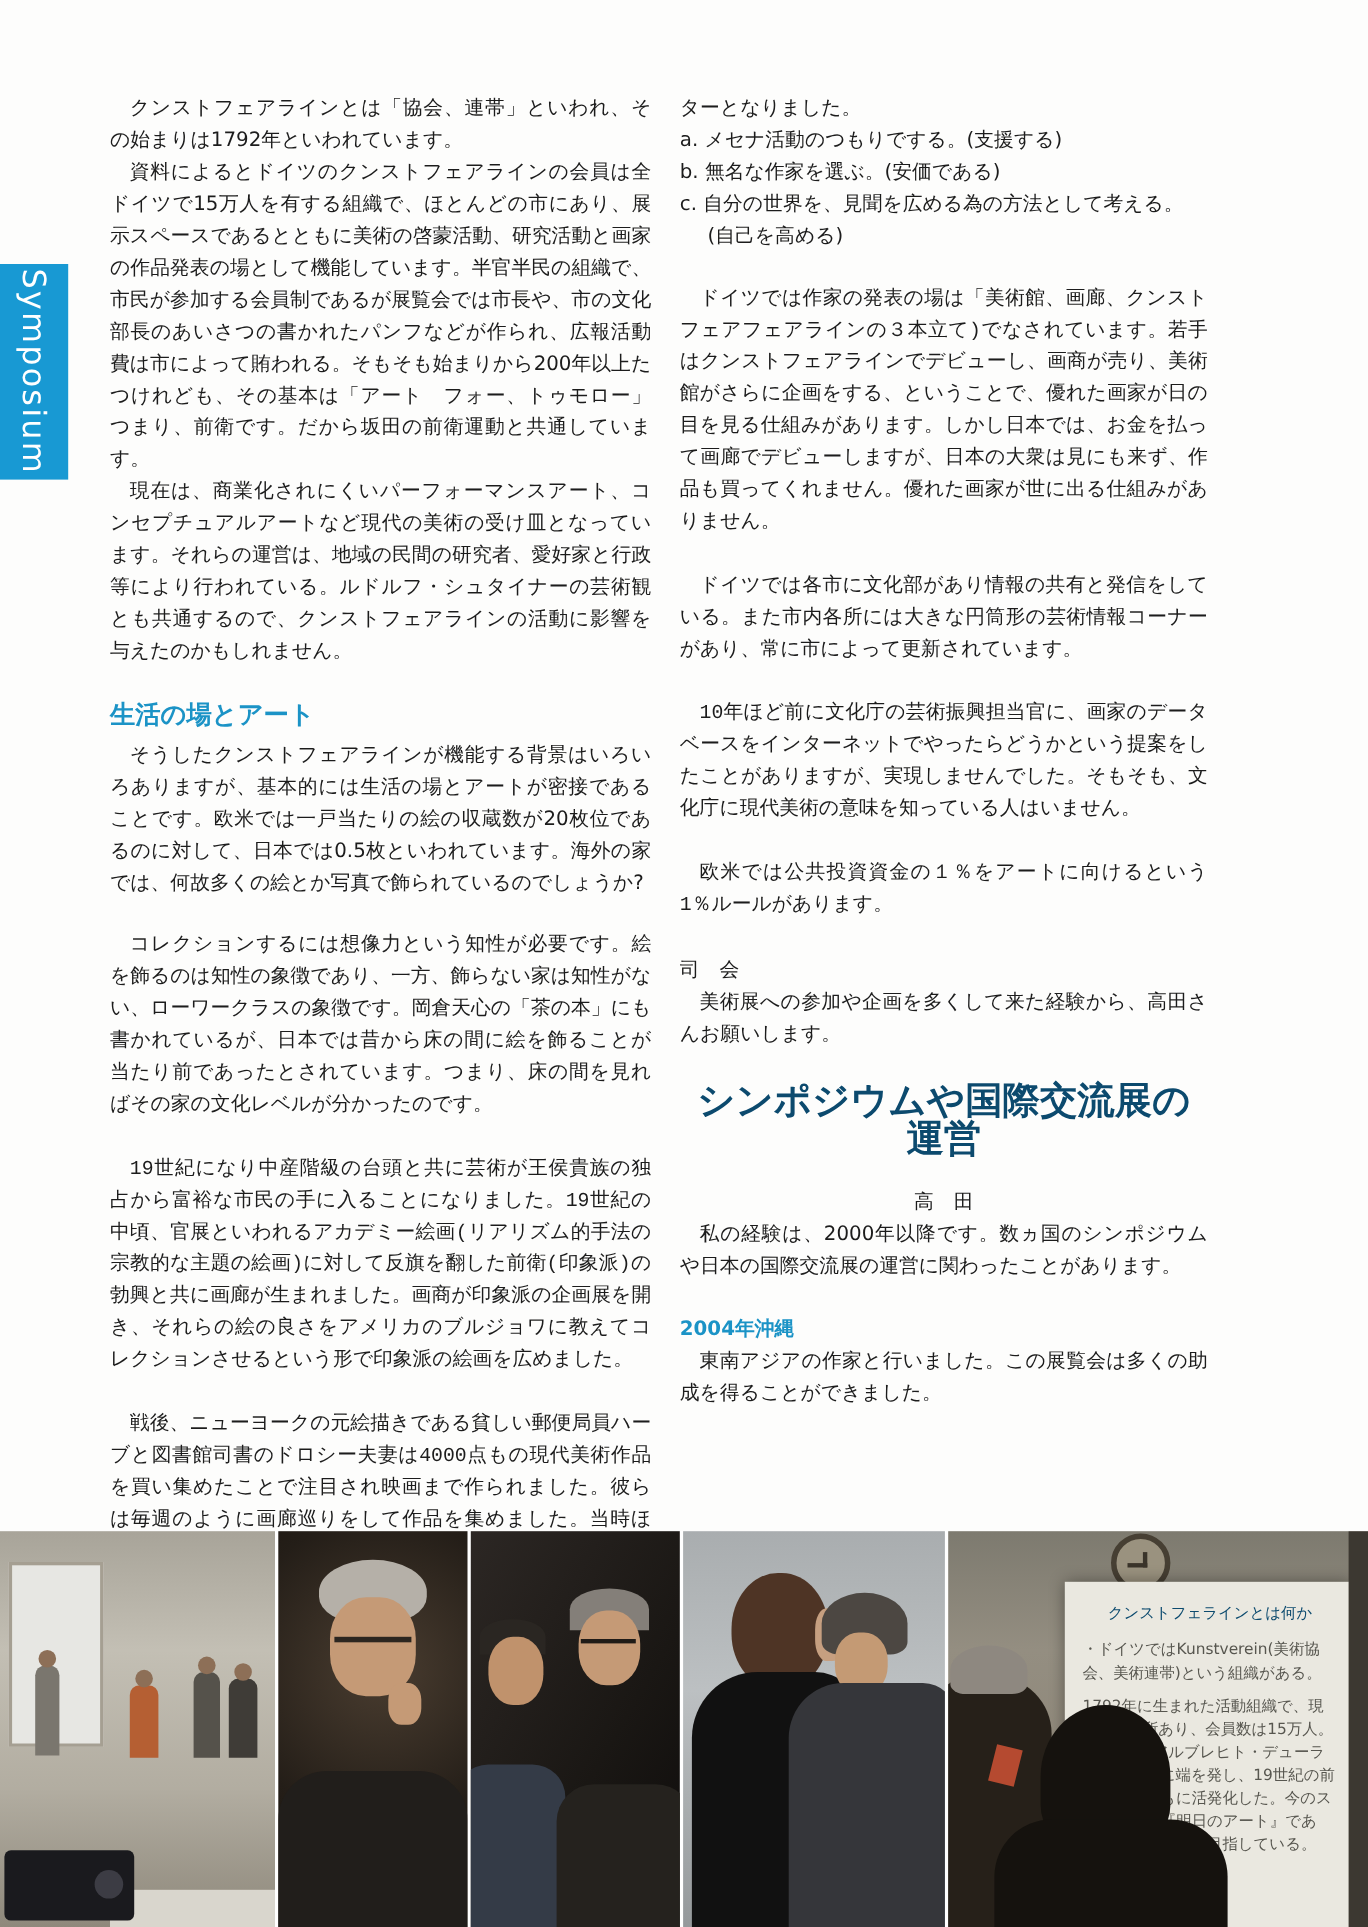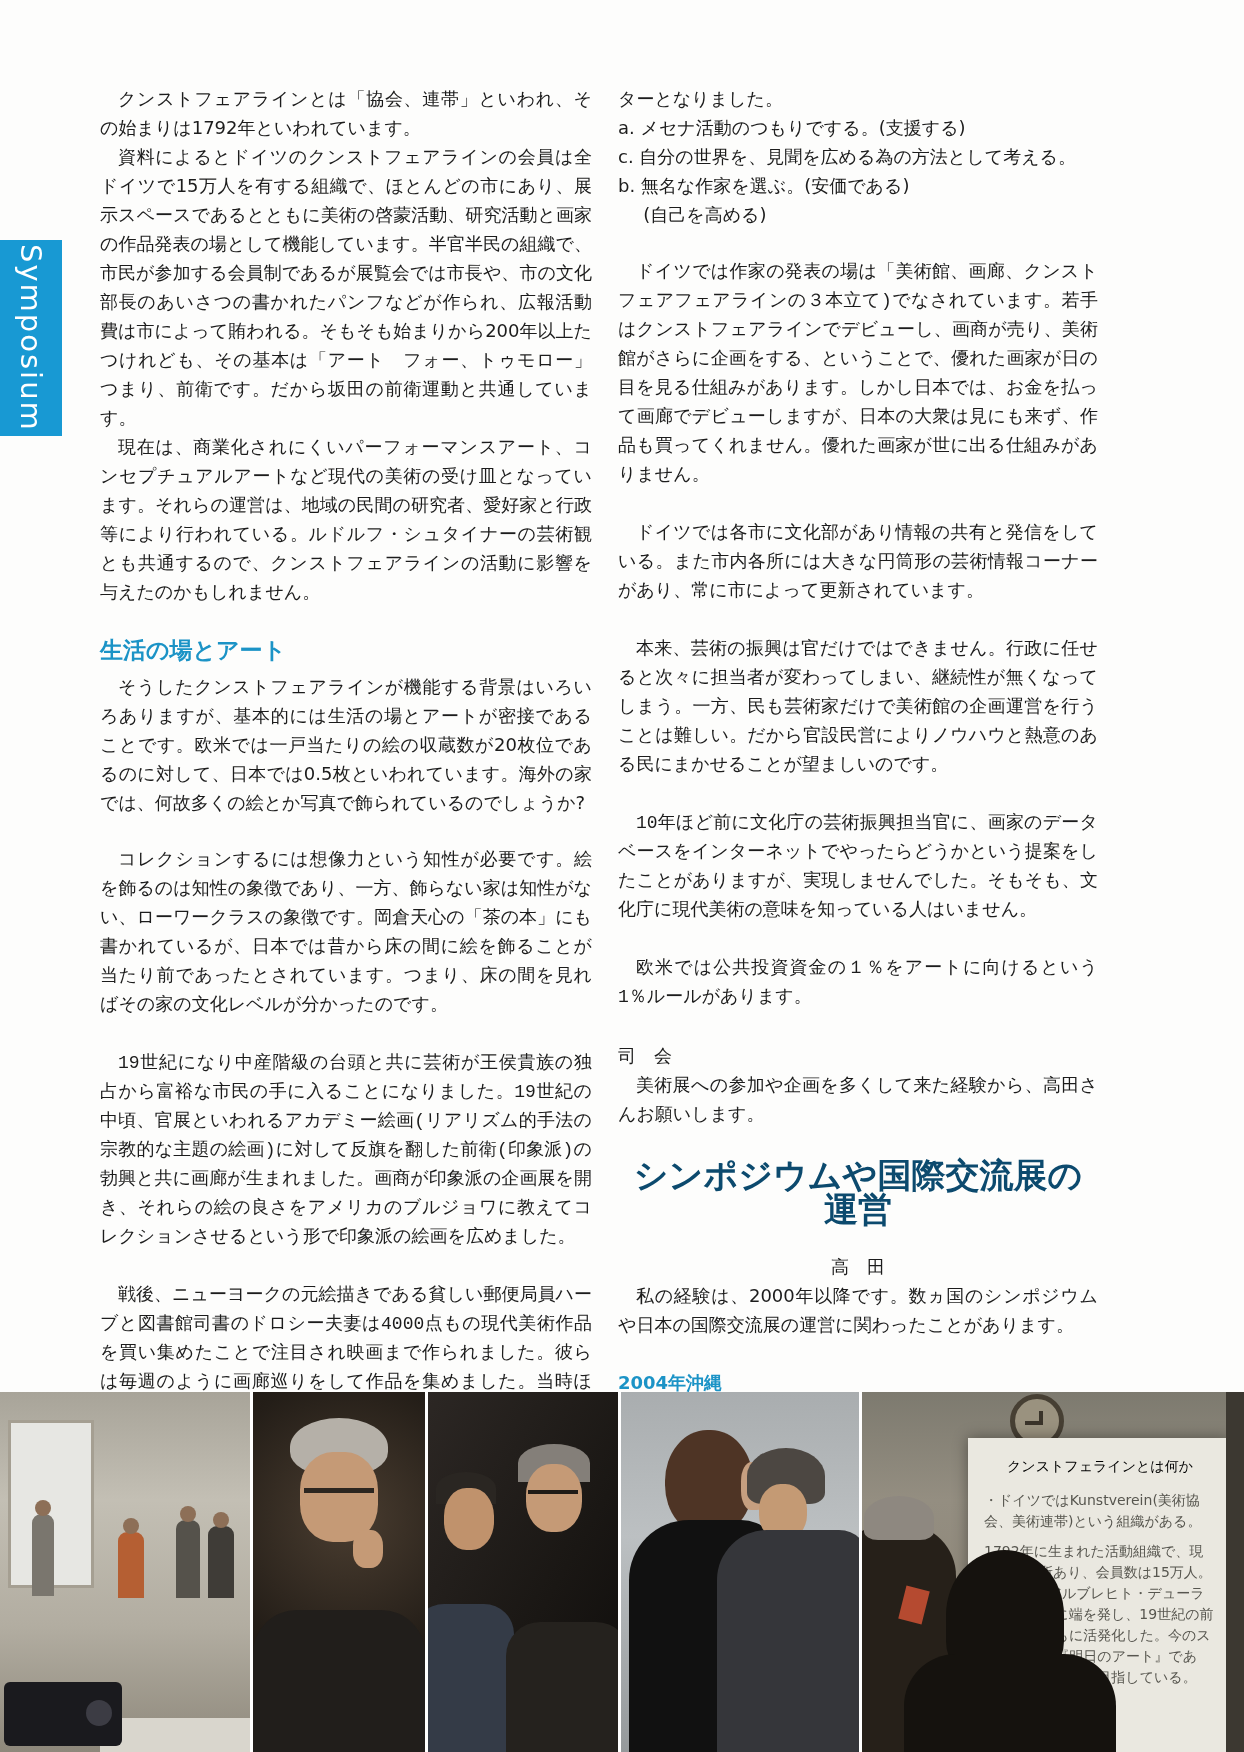--- a/index.html
+++ b/index.html
@@ -112,21 +112,21 @@
   
   .clock { left: 148px; top: 2px; width: 54px; height: 54px; border-radius: 50%;
            background: #9a927f; border: 5px solid #463f33; }
   .clock .hand-h { position:absolute; left: 24px; top: 12px; width: 4px; height: 14px; background:#3a342a; }
   .clock .hand-m { position:absolute; left: 10px; top: 22px; width: 18px; height: 4px; background:#3a342a; }
   .slide {
     left: 106px; top: 46px; width: 262px; height: 314px;
     background: #eae8e0; box-shadow: 0 0 14px rgba(0,0,0,.4);
     padding: 16px 14px 10px 16px;
   }
-  .slide-title { text-align: center; color: #000000; font-size: 14px; margin: 4px 0 14px 0; }
+  .slide-title { text-align: center; color: #0c4a6e; font-size: 14px; margin: 4px 0 14px 0; }
   .slide-b { font-size: 14px; color: #57564f; line-height: 1.5; margin: 0 0 9px 0; text-align: left; }
   .sil-body-l { left: -26px; top: 132px; width: 120px; height: 240px; background: #262019; border-radius: 52px 52px 0 0; }
   .sil-hair-l { left: 2px; top: 104px; width: 70px; height: 44px; background: #8e8880; border-radius: 50% 50% 20% 20%; }
   .red-collar { left: 40px; top: 196px; width: 24px; height: 34px; background: #b54a30; transform: rotate(14deg); }
   .sil-head-c { left: 84px; top: 158px; width: 118px; height: 130px; background: #15120e; border-radius: 50% 50% 30% 30%; }
   .sil-shldr-c { left: 42px; top: 262px; width: 212px; height: 110px; background: #15120e; border-radius: 52px 52px 0 0; }
   .dark-band { right: 0; top: 0; width: 18px; height: 100%; background: #3c3831; }
 </style>
 </head>
 <body>
@@ -142,26 +142,25 @@
   <h2 class="sec-head later">生活の場とアート</h2>
   <p class="ind">そうしたクンストフェアラインが機能する背景はいろいろありますが、基本的には生活の場とアートが密接であることです。欧米では一戸当たりの絵の収蔵数が20枚位であるのに対して、日本では0.5枚といわれています。海外の家では、何故多くの絵とか写真で飾られているのでしょうか?</p>
   <p class="ind gap">コレクションするには想像力という知性が必要です。絵を飾るのは知性の象徴であり、一方、飾らない家は知性がない、ローワークラスの象徴です。岡倉天心の「茶の本」にも書かれているが、日本では昔から床の間に絵を飾ることが当たり前であったとされています。つまり、床の間を見ればその家の文化レベルが分かったのです。</p>
   <p class="ind gap">19世紀になり中産階級の台頭と共に芸術が王侯貴族の独占から富裕な市民の手に入ることになりました。19世紀の中頃、官展といわれるアカデミー絵画(リアリズム的手法の宗教的な主題の絵画)に対して反旗を翻した前衛(印象派)の勃興と共に画廊が生まれました。画商が印象派の企画展を開き、それらの絵の良さをアメリカのブルジョワに教えてコレクションさせるという形で印象派の絵画を広めました。</p>
   <p class="ind gap">戦後、ニューヨークの元絵描きである貧しい郵便局員ハーブと図書館司書のドロシー夫妻は4000点もの現代美術作品を買い集めたことで注目され映画まで作られました。彼らは毎週のように画廊巡りをして作品を集めました。当時ほとんど無名の画家の作品でしたが、彼らが年老いた頃は有名になったりして高くなったものもあります。彼らは作品をコレクションすることで画家たちと仲良くなり、いつの間にか有名なコレク</p>
 </div>
 
 <div class="col col-right">
   <p>ターとなりました。</p>
   <p class="li">a. メセナ活動のつもりでする。(支援する)</p>
+  <p class="li">b. 無名な作家を選ぶ。(安価である)</p>
   <p class="li">c. 自分の世界を、見聞を広める為の方法として考える。</p>
-  <p class="li">b. 無名な作家を選ぶ。(安価である)</p>
   <p class="li li-cont">(自己を高める)</p>
   <p class="ind gap">ドイツでは作家の発表の場は「美術館、画廊、クンストフェアフェアラインの３本立て)でなされています。若手はクンストフェアラインでデビューし、画商が売り、美術館がさらに企画をする、ということで、優れた画家が日の目を見る仕組みがあります。しかし日本では、お金を払って画廊でデビューしますが、日本の大衆は見にも来ず、作品も買ってくれません。優れた画家が世に出る仕組みがありません。</p>
   <p class="ind gap">ドイツでは各市に文化部があり情報の共有と発信をしている。また市内各所には大きな円筒形の芸術情報コーナーがあり、常に市によって更新されています。</p>
-  <p class="ind gap">本来、芸術の振興は官だけではできません。行政に任せると次々に担当者が変わってしまい、継続性が無くなってしまう。一方、民も芸術家だけで美術館の企画運営を行うことは難しい。だから官設民営によりノウハウと熱意のある民にまかせることが望ましいのです。</p>
   <p class="ind gap">10年ほど前に文化庁の芸術振興担当官に、画家のデータベースをインターネットでやったらどうかという提案をしたことがありますが、実現しませんでした。そもそも、文化庁に現代美術の意味を知っている人はいません。</p>
   <p class="ind gap">欧米では公共投資資金の１％をアートに向けるという1％ルールがあります。</p>
   <p class="speaker">司　会</p>
   <p class="ind">美術展への参加や企画を多くして来た経験から、高田さんお願いします。</p>
   <h2 class="big-head">シンポジウムや国際交流展の運営</h2>
   <p style="text-align:center;">高　田</p>
   <p class="ind">私の経験は、2000年以降です。数ヵ国のシンポジウムや日本の国際交流展の運営に関わったことがあります。</p>
   <h3 class="sub-head">2004年沖縄</h3>
   <p class="ind">東南アジアの作家と行いました。この展覧会は多くの助成を得ることができました。</p>
 </div>

